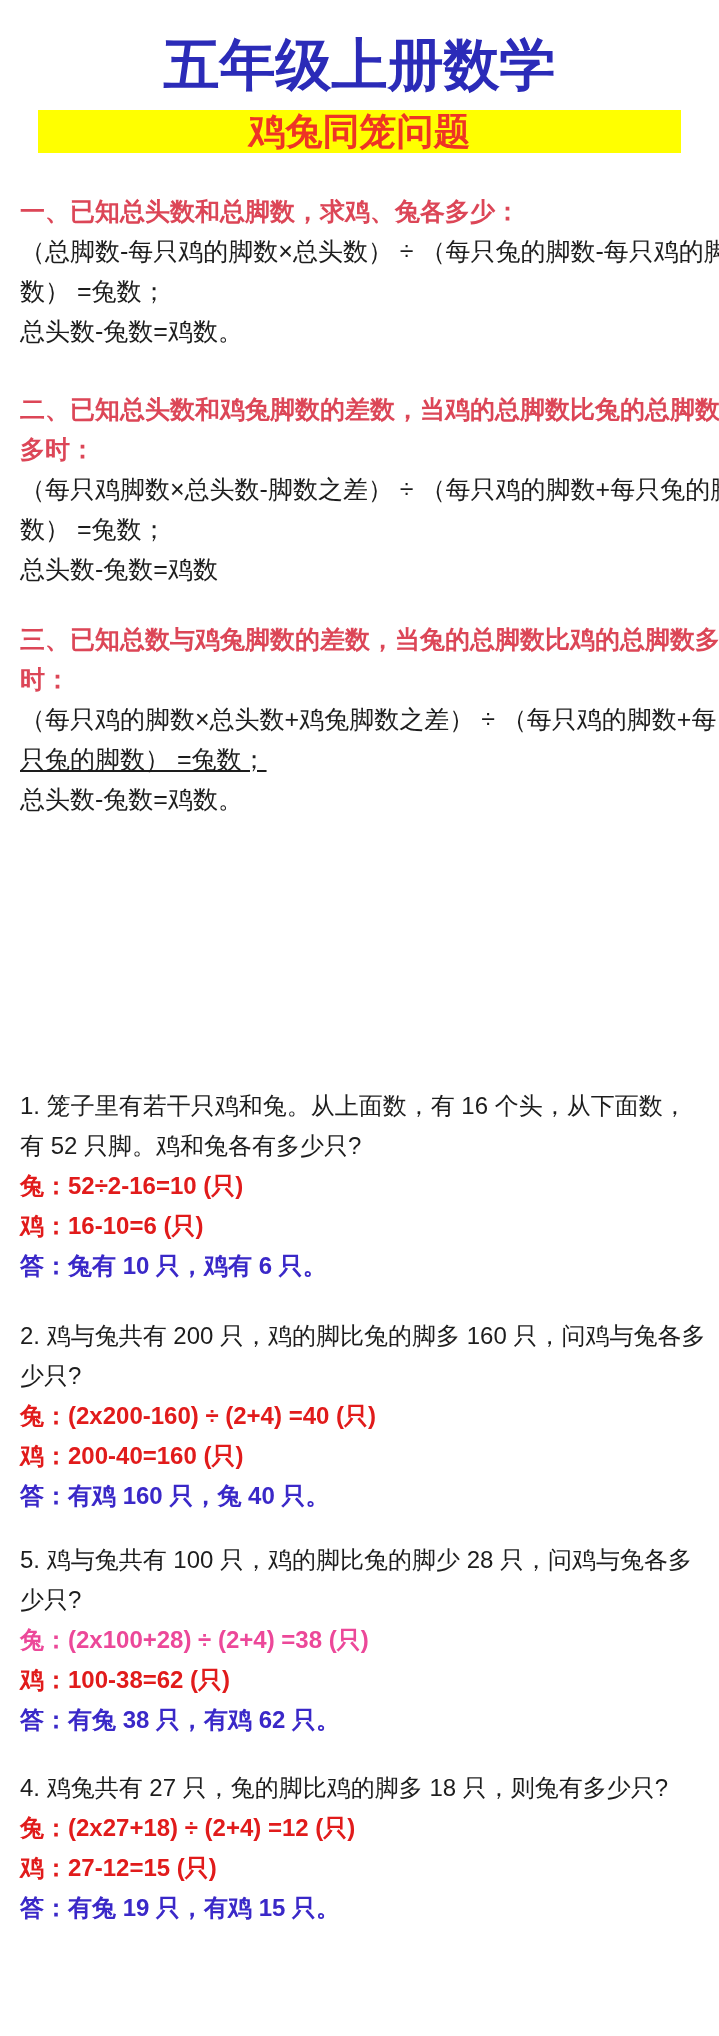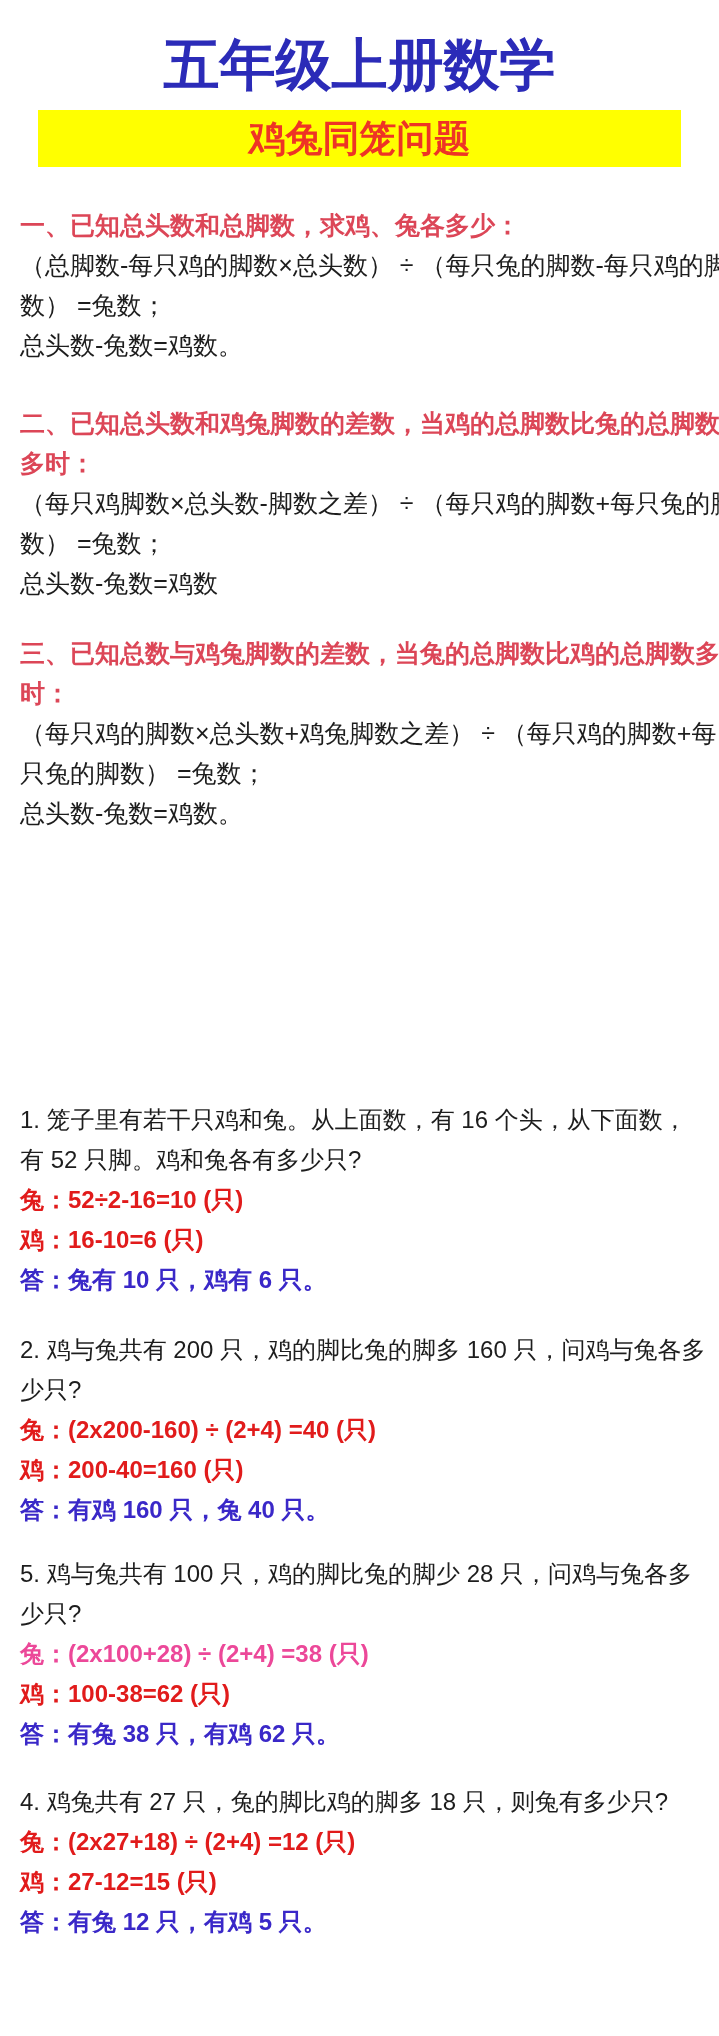--- a/index.html
+++ b/index.html
@@ -14,21 +14,21 @@
     margin-top: 30px;
     text-align: center;
     font-family: "DejaVu Serif", serif;
     font-weight: bold;
     font-size: 56px;
     line-height: 68px;
     color: #2b2bb8;
   }
   .topic-banner {
     margin: 12px 38px 0 38px;
-    height: 57px;
+    height: 43px;
     background: #ffff00;
     display: flex;
     align-items: center;
     justify-content: center;
   }
   .topic-banner .banner-text {
     font-weight: bold;
     font-size: 37px;
     color: #ee3425;
   }
@@ -98,21 +98,21 @@
         <div class="section-heading-line" style="color: rgb(220, 70, 87);">二、已知总头数和鸡兔脚数的差数，当鸡的总脚数比兔的总脚数</div>
         <div class="section-heading-line" style="color: rgb(220, 70, 87);">多时：</div>
         <div class="formula-line" style="color: rgb(29, 29, 29);">（每只鸡脚数×总头数-脚数之差） ÷ （每只鸡的脚数+每只兔的脚</div>
         <div class="formula-line" style="color: rgb(29, 29, 29);">数） =兔数；</div>
         <div class="formula-line" style="color: rgb(29, 29, 29);">总头数-兔数=鸡数</div>
       </div>
       <div class="formula-section s3">
         <div class="section-heading-line" style="color: rgb(220, 70, 87);">三、已知总数与鸡兔脚数的差数，当兔的总脚数比鸡的总脚数多</div>
         <div class="section-heading-line" style="color: rgb(220, 70, 87);">时：</div>
         <div class="formula-line" style="color: rgb(29, 29, 29);">（每只鸡的脚数×总头数+鸡兔脚数之差） ÷ （每只鸡的脚数+每</div>
-        <div class="formula-line" style="color: rgb(29, 29, 29);">只兔的脚数） =兔数；</div>
+        <div class="formula-line" style="color: rgb(29, 29, 29); text-decoration: underline;">只兔的脚数） =兔数；</div>
         <div class="formula-line" style="color: rgb(29, 29, 29);">总头数-兔数=鸡数。</div>
       </div>
     </div>
   <div id="problems" class="problems">
       <div class="problem p1">
         <div class="question-line" style="color: rgb(29, 29, 29);">1. 笼子里有若干只鸡和兔。从上面数，有 16 个头，从下面数，</div>
         <div class="question-line" style="color: rgb(29, 29, 29);">有 52 只脚。鸡和兔各有多少只?</div>
         <div class="solution-line" style="color: rgb(225, 27, 27);">兔：52÷2-16=10 (只)</div>
         <div class="solution-line" style="color: rgb(225, 27, 27);">鸡：16-10=6 (只)</div>
         <div class="answer-line" style="color: rgb(58, 40, 200);">答：兔有 10 只，鸡有 6 只。</div>
@@ -128,16 +128,16 @@
         <div class="question-line" style="color: rgb(29, 29, 29);">5. 鸡与兔共有 100 只，鸡的脚比兔的脚少 28 只，问鸡与兔各多</div>
         <div class="question-line" style="color: rgb(29, 29, 29);">少只?</div>
         <div class="solution-line" style="color: #ec4899;">兔：(2x100+28) ÷ (2+4) =38 (只)</div>
         <div class="solution-line" style="color: rgb(225, 27, 27);">鸡：100-38=62 (只)</div>
         <div class="answer-line" style="color: rgb(58, 40, 200);">答：有兔 38 只，有鸡 62 只。</div>
       </div>
       <div class="problem p4">
         <div class="question-line" style="color: rgb(29, 29, 29);">4. 鸡兔共有 27 只，兔的脚比鸡的脚多 18 只，则兔有多少只?</div>
         <div class="solution-line" style="color: rgb(225, 27, 27);">兔：(2x27+18) ÷ (2+4) =12 (只)</div>
         <div class="solution-line" style="color: rgb(225, 27, 27);">鸡：27-12=15 (只)</div>
-        <div class="answer-line" style="color: rgb(58, 40, 200);">答：有兔 12 只，有鸡 5 只。</div>
+        <div class="answer-line" style="color: rgb(58, 40, 200);">答：有兔 19 只，有鸡 15 只。</div>
       </div>
     </div>
 </div>
 
 </body></html>

